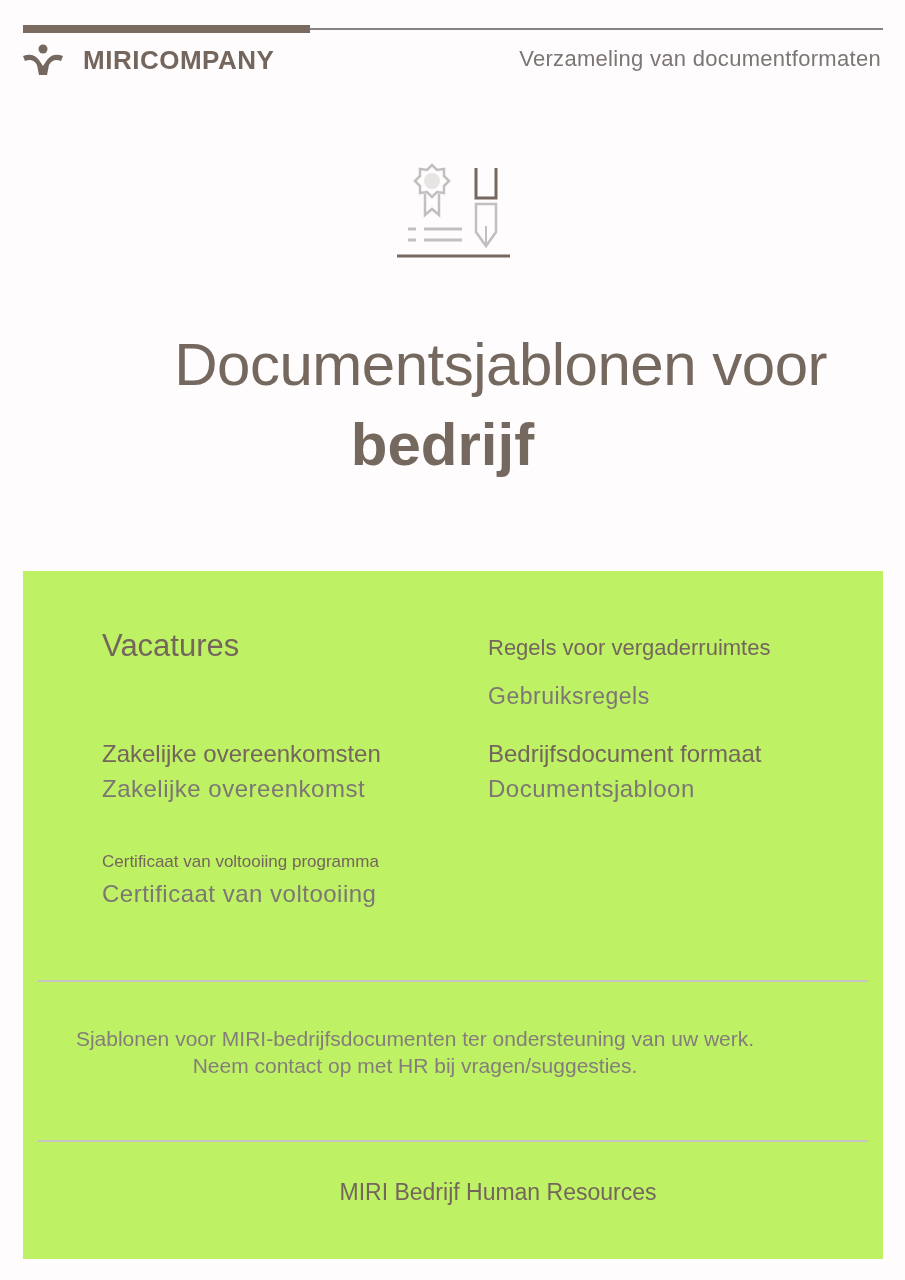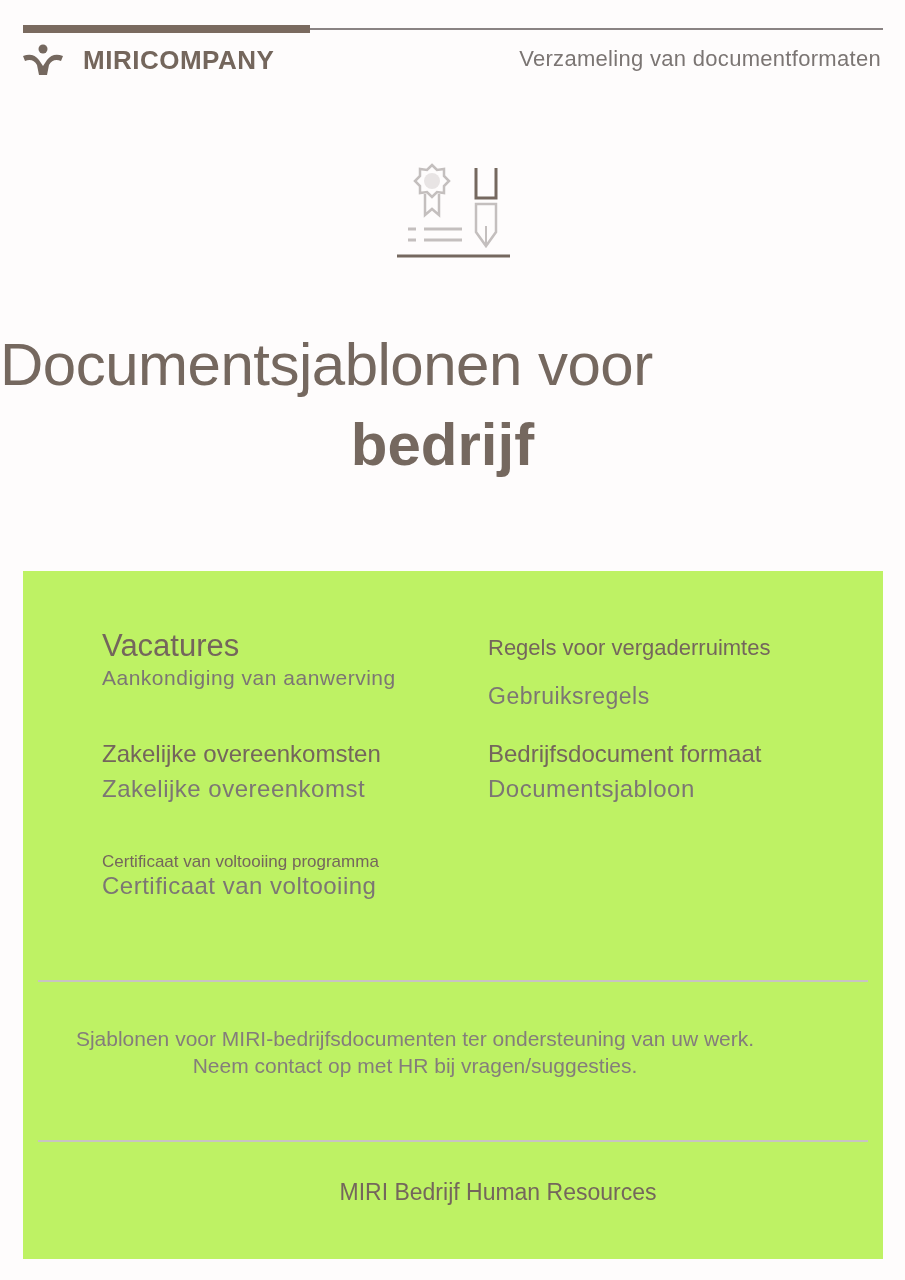--- a/index.html
+++ b/index.html
@@ -4,21 +4,21 @@
 <style>
   html,body{margin:0;padding:0;}
   body{width:905px;height:1280px;background:#fefcfc;position:relative;overflow:hidden;font-family:"Liberation Sans",sans-serif;color:#75685f;}
   .top-thick{position:absolute;left:23px;top:25px;width:287px;height:8px;background:#7a6a5f;}
   .top-thin{position:absolute;left:310px;top:28px;width:573px;height:2px;background:#8a8383;}
   .brand{position:absolute;left:23px;top:44px;display:flex;align-items:center;}
   .brand-logo{width:40px;height:32px;}
   .brand-name{margin-left:20px;font-size:26px;font-weight:bold;letter-spacing:0.5px;color:#74665c;}
   .subtitle{position:absolute;right:24px;top:46px;font-size:22px;color:#7b7573;letter-spacing:0.3px;}
   .hero-icon{position:absolute;left:394px;top:160px;width:120px;height:100px;}
-  .title1{position:absolute;left:0;width:827px;top:330px;text-align:left;font-size:60px;color:#75685f;letter-spacing:-0.5px;}
+  .title1{position:absolute;left:0;width:827px;top:330px;text-align:right;font-size:60px;color:#75685f;letter-spacing:-0.5px;}
   .title2{position:absolute;left:0;width:885px;top:410px;text-align:center;font-size:60px;font-weight:bold;color:#75685f;}
   .panel{position:absolute;left:23px;top:571px;width:860px;height:688px;background:#bef264;}
   .item{position:absolute;}
   .item .h{color:#74665c;}
   .item .s{color:#7c7674;letter-spacing:0.5px;}
   .divider{position:absolute;left:15px;width:830px;height:2px;background:#c8c4c3;}
   .note{position:absolute;left:0;width:784px;top:454px;text-align:center;font-size:21px;line-height:27px;color:#847d7b;}
   .footer{position:absolute;left:0;width:860px;top:608px;text-align:center;font-size:23px;color:#74665c;padding-left:45px;}
 </style>
 </head>
@@ -49,37 +49,36 @@
   <line x1="92" y1="66" x2="92" y2="86" stroke="#c4bfbe" stroke-width="2"></line>
   <line x1="3" y1="96" x2="116" y2="96" stroke="#75685f" stroke-width="3"></line>
 </svg>
 
 <div class="title1">Documentsjablonen voor</div>
 <div class="title2">bedrijf</div>
 
 <div class="panel">
   <div class="item" style="left:79px;top:57px;">
     <div class="h" style="font-size:31px;">Vacatures</div>
-    <div class="s" style="font-size:21px;margin-top:2px;">Aankondiging van aanwerving</div>
   </div>
   <div class="item" style="left:465px;top:64px;">
     <div class="h" style="font-size:22px;">Regels voor vergaderruimtes</div>
     <div class="s" style="font-size:23px;margin-top:22px;">Gebruiksregels</div>
   </div>
   <div class="item" style="left:79px;top:169px;">
     <div class="h" style="font-size:24px;">Zakelijke overeenkomsten</div>
     <div class="s" style="font-size:24px;margin-top:7px;">Zakelijke overeenkomst</div>
   </div>
   <div class="item" style="left:465px;top:169px;">
     <div class="h" style="font-size:24px;">Bedrijfsdocument formaat</div>
     <div class="s" style="font-size:24px;margin-top:7px;">Documentsjabloon</div>
   </div>
   <div class="item" style="left:79px;top:281px;">
     <div class="h" style="font-size:17px;">Certificaat van voltooiing programma</div>
-    <div class="s" style="font-size:24px;margin-top:0;">Certificaat van voltooiing</div>
+    <div class="s" style="font-size:24px;margin-top:8px;">Certificaat van voltooiing</div>
   </div>
 
   <div class="divider" style="top:409px;"></div>
 
   <div class="note">
     <div>Sjablonen voor MIRI-bedrijfsdocumenten ter ondersteuning van uw werk.</div>
     <div>Neem contact op met HR bij vragen/suggesties.</div>
   </div>
 
   <div class="divider" style="top:569px;"></div>

